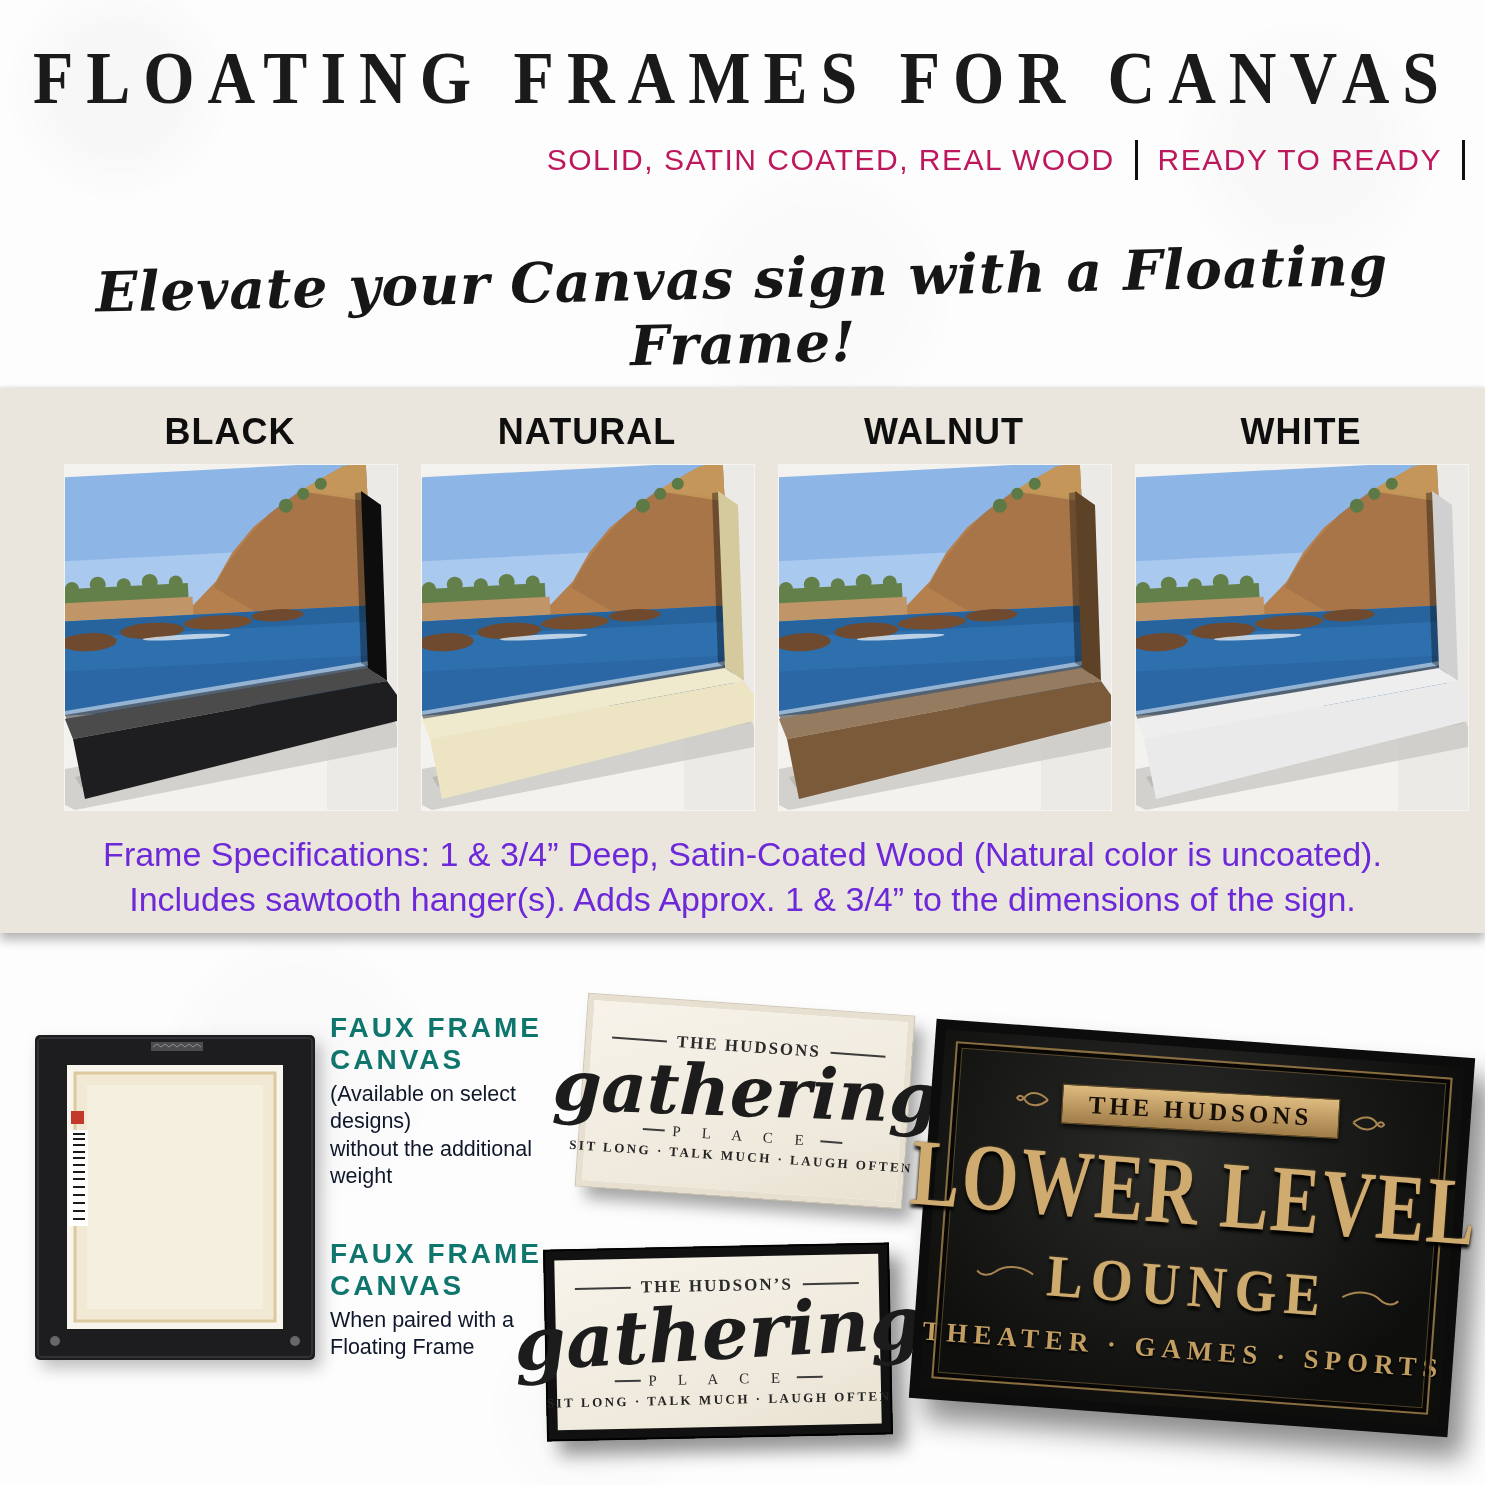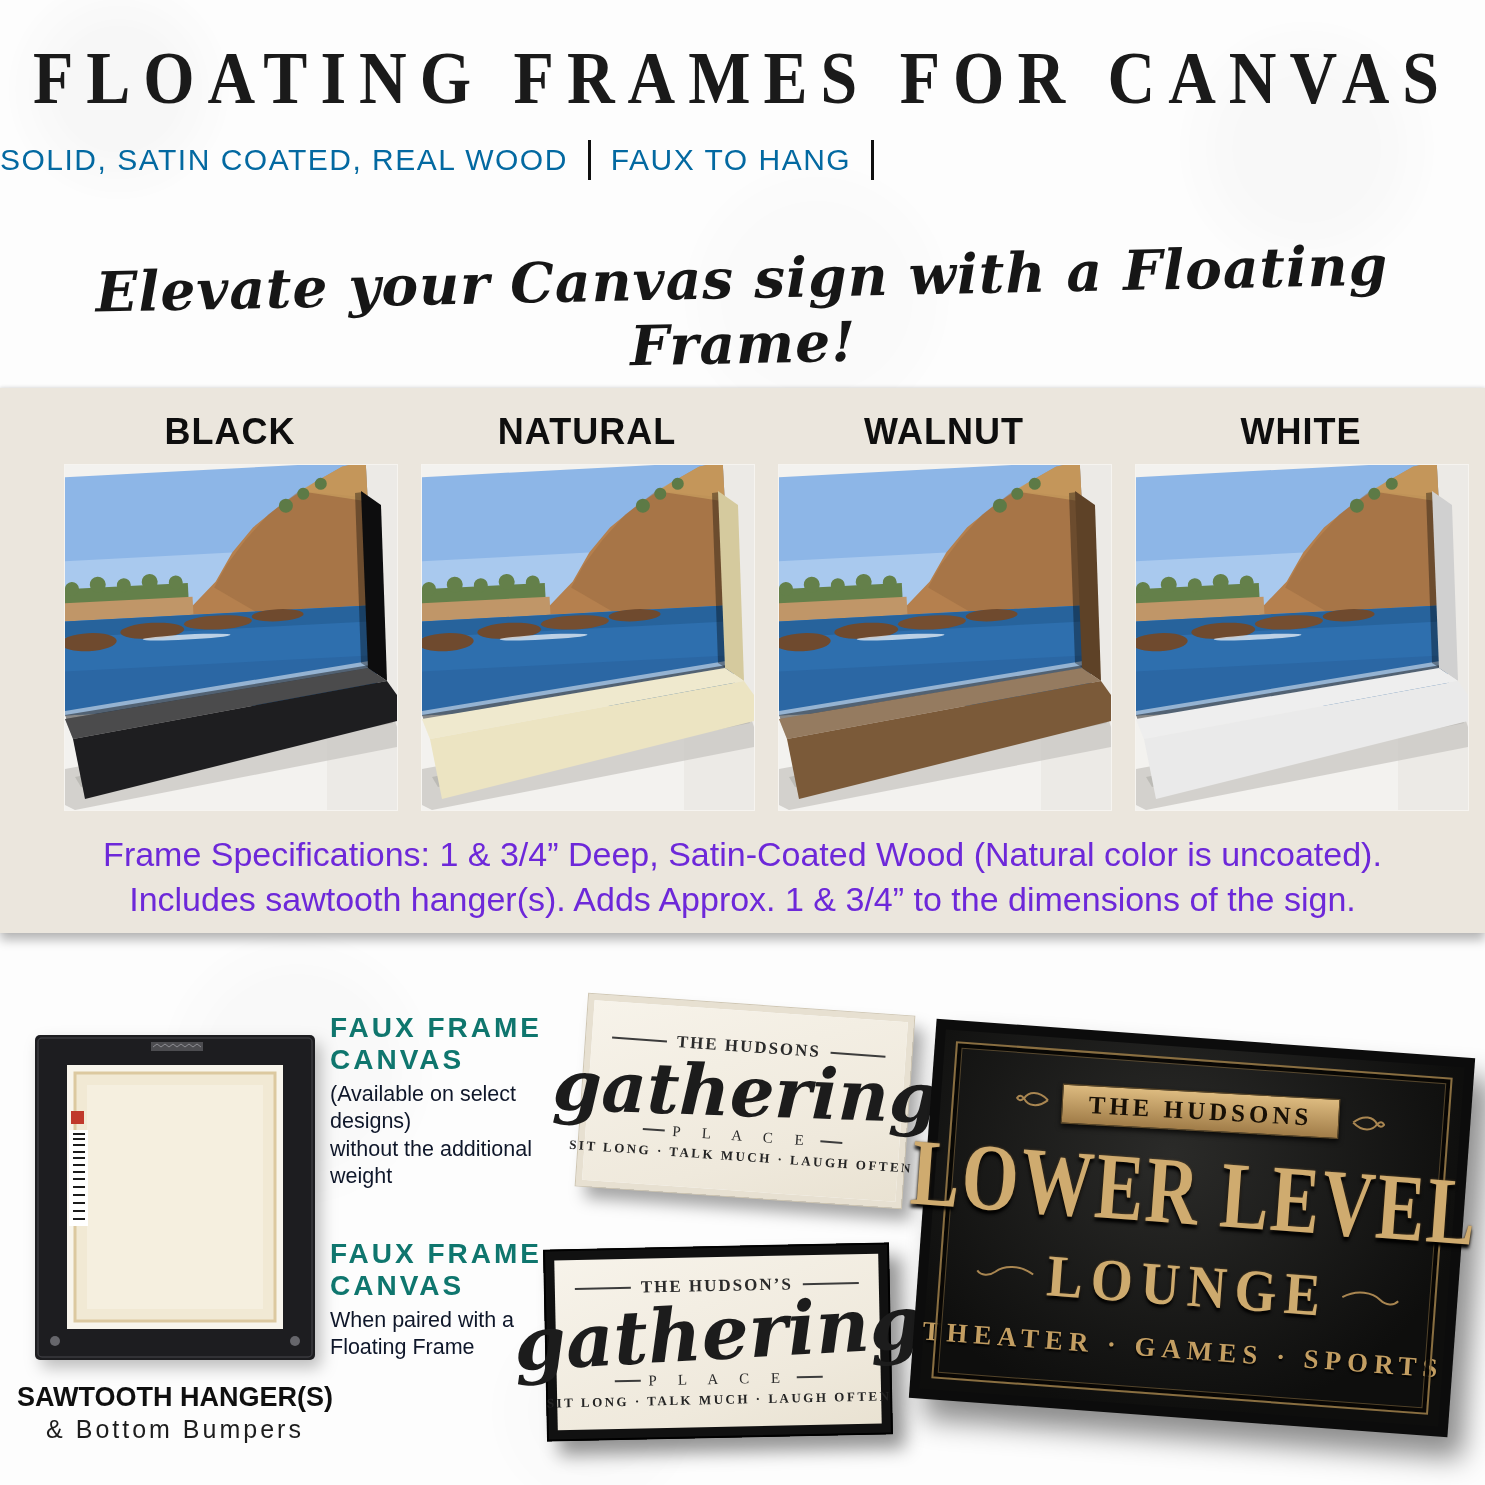--- a/index.html
+++ b/index.html
@@ -13,22 +13,22 @@
       radial-gradient(circle at 55% 20%, rgba(0,0,0,.02) 0 90px, transparent 150px),
       radial-gradient(circle at 20% 72%, rgba(0,0,0,.028) 0 80px, transparent 150px),
       radial-gradient(circle at 70% 88%, rgba(0,0,0,.03) 0 70px, transparent 140px),
       radial-gradient(circle at 40% 95%, rgba(0,0,0,.02) 0 60px, transparent 120px);}
   .z{position:relative;z-index:1;}
 
   
   .title{position:absolute;top:40px;left:0;right:0;text-align:center;
          font-family:"Liberation Serif","DejaVu Serif",serif;font-weight:600;
          font-size:66px;letter-spacing:13px;color:#1a1a1a;transform:scaleY(1.12);}
-  .subtitle{position:absolute;top:140px;left:0;right:0;display:flex;justify-content:flex-start;
-            align-items:center;font-size:30px;letter-spacing:1.5px;color:#0369a1;font-weight:500;}
+  .subtitle{position:absolute;top:140px;left:0;right:0;display:flex;justify-content:flex-end;
+            align-items:center;font-size:30px;letter-spacing:1.5px;color:#be185d;font-weight:500;}
   .vbar{width:3px;height:40px;background:#101010;margin:0 20px;}
   .tagline{position:absolute;top:246px;left:0;right:0;text-align:center;
            font-family:"DejaVu Serif","Liberation Serif",serif;font-style:italic;font-weight:700;
            font-size:55px;letter-spacing:1px;color:#161616;transform:rotate(-1.2deg);}
 
   
   .band{position:absolute;top:388px;left:0;width:1485px;height:545px;background:#ebe6dd;
         box-shadow:0 7px 10px rgba(0,0,0,.28), 0 -1px 3px rgba(0,0,0,.10);}
   .cols{position:absolute;top:22px;left:35px;right:35px;display:flex;gap:25px;padding-left:29px;}
   .col{width:332px;}
@@ -101,21 +101,21 @@
 </style>
 </head>
 <body>
 
 <div class="page">
 
   <div class="title z">FLOATING FRAMES FOR CANVAS</div>
   <div class="subtitle z">
     <span>SOLID, SATIN COATED, REAL WOOD</span>
     <span class="vbar"></span>
-    <span>FAUX TO HANG</span>
+    <span>READY TO READY</span>
     <span class="vbar"></span>
   </div>
   <div class="tagline z">Elevate your Canvas sign with a Floating Frame!</div>
 
   <div class="band z">
     <div class="cols">
 
       <div class="col">
         <div class="col-label">BLACK</div>
         <div class="photo">
@@ -328,24 +328,20 @@
             <line x1="38" y1="160" x2="50" y2="160"></line>
           <line x1="38" y1="168" x2="50" y2="168"></line>
             <line x1="38" y1="176" x2="50" y2="176"></line>
           <line x1="38" y1="184" x2="50" y2="184"></line>
         </g>
       </g>
       <circle cx="20" cy="306" r="5" fill="#66666b"></circle>
       <circle cx="260" cy="306" r="5" fill="#66666b"></circle>
     </svg>
   </div>
-  <div class="hanger-label z">
-    <div class="hl1">SAWTOOTH HANGER(S)</div>
-    <div class="hl2">&amp; Bottom Bumpers</div>
-  </div>
 
   <div class="faux faux1 z">
     <div class="faux-title">FAUX FRAME CANVAS</div>
     <div class="faux-line">(Available on select designs)</div>
     <div class="faux-line">without the additional weight</div>
   </div>
 
   <div class="faux faux2 z">
     <div class="faux-title">FAUX FRAME CANVAS</div>
     <div class="faux-line">When paired with a</div>

